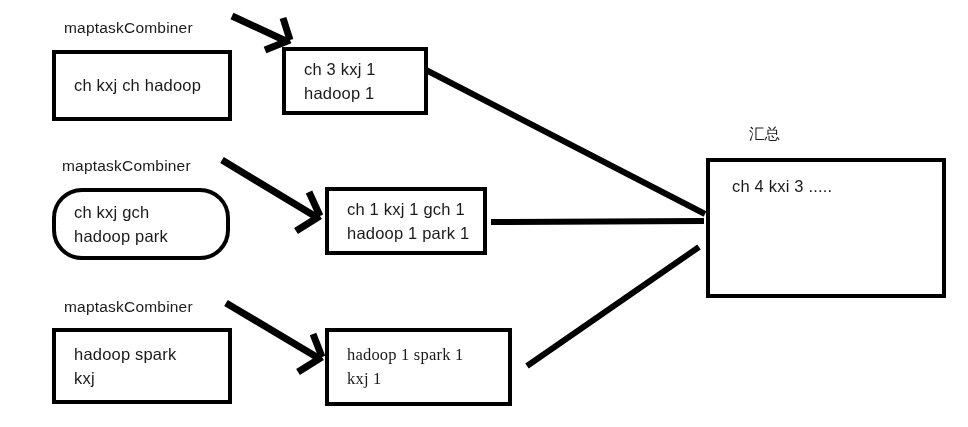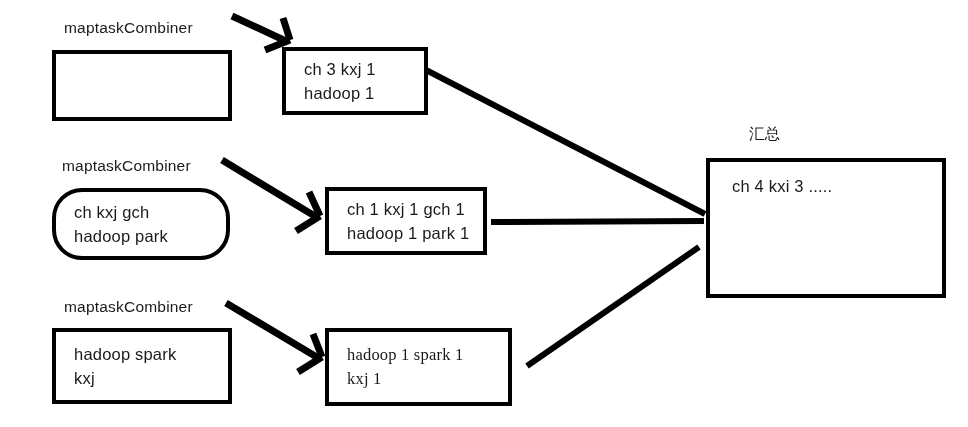--- a/index.html
+++ b/index.html
@@ -104,20 +104,21 @@
     <line x1="491" y1="222" x2="704" y2="221" stroke="#000000" stroke-width="6"></line>
 
     <line x1="527" y1="366" x2="699" y2="247" stroke="#000000" stroke-width="6"></line>
   </svg>
 
   <div class="stage-label" id="lbl-0">
     <span class="seg-a">maptask</span><span>Combiner</span>
   </div>
 
   <div class="node-box" id="in-0">
+    <div class="node-line">ch kxj ch hadoop</div>
   </div>
 
   <div class="node-box" id="out-0">
     <div class="node-line">ch 3 kxj 1</div>
     <div class="node-line">hadoop 1</div>
   </div>
 
   <div class="stage-label" id="lbl-1">
     <span class="seg-a">maptask</span><span>Combiner</span>
   </div>

